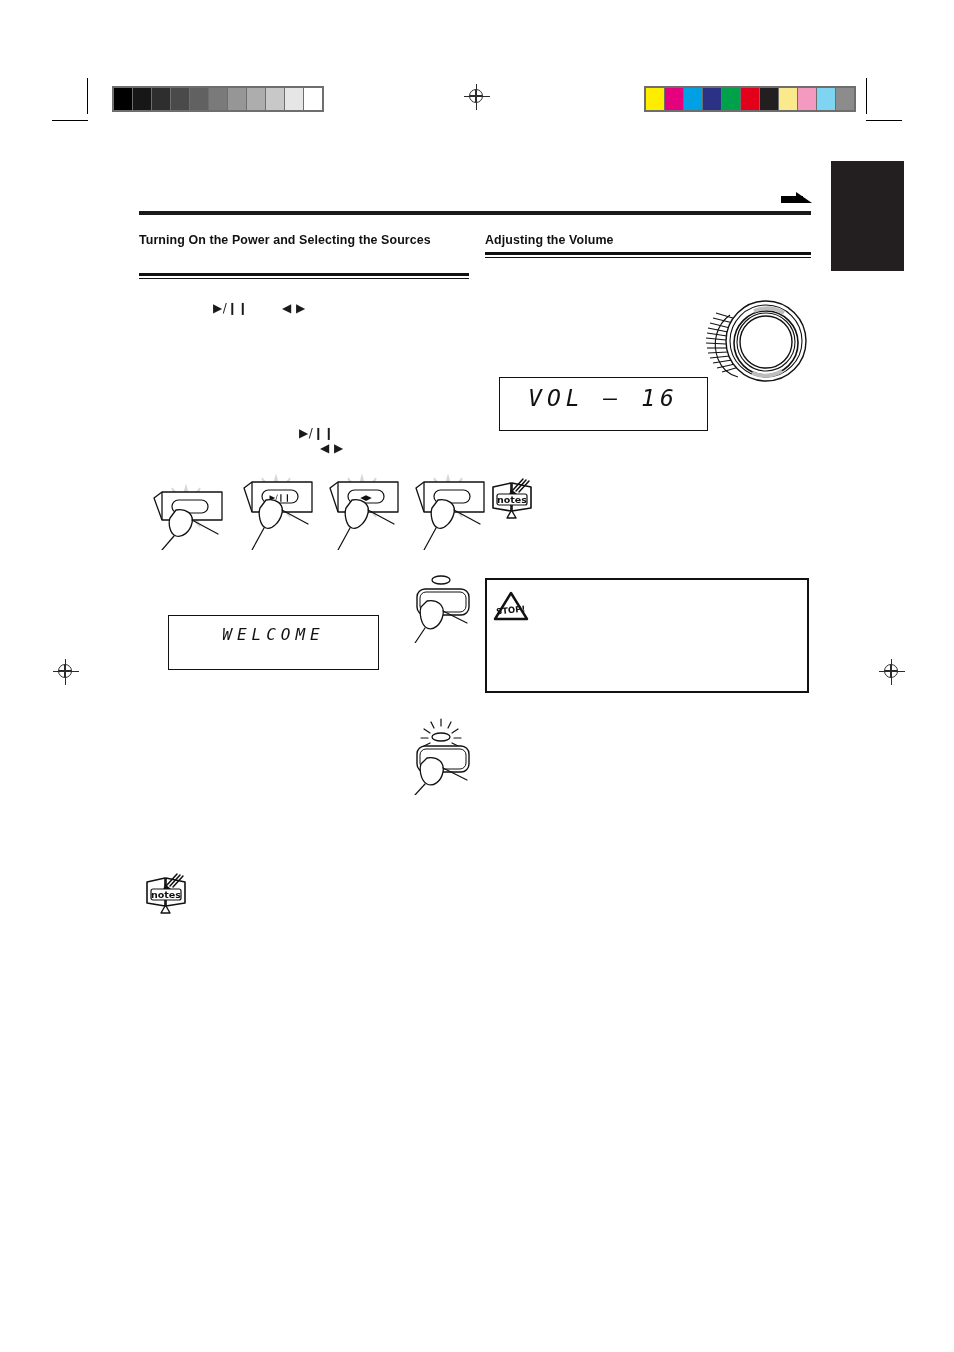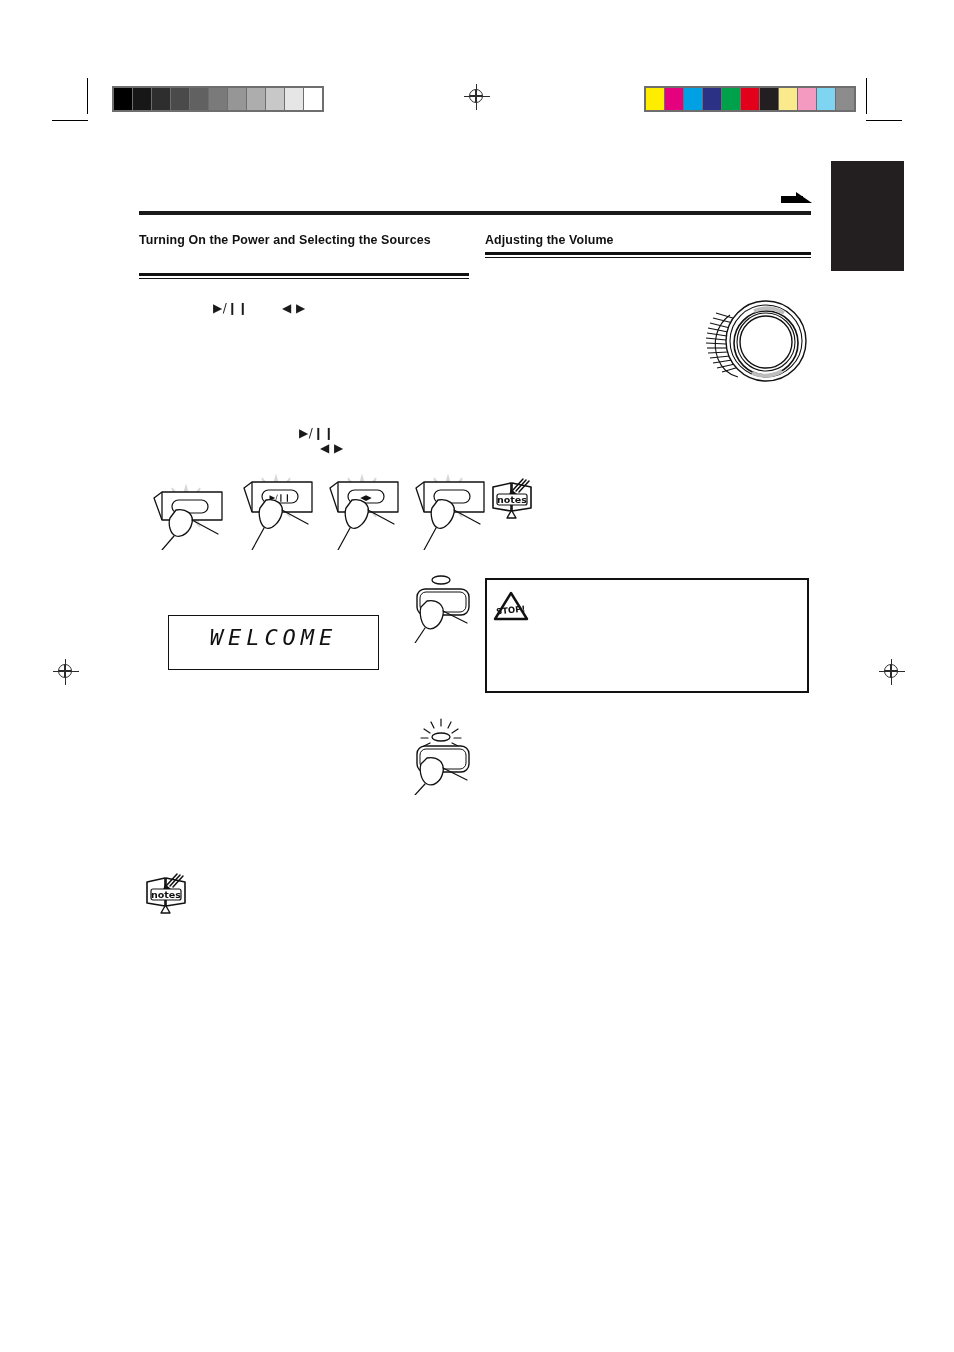--- a/index.html
+++ b/index.html
@@ -316,21 +316,21 @@
         <path d="M40 28 C50 26 58 32 56 41 C54 50 46 58 40 56 C34 54 32 42 34 36 Z"></path>
       </g>
       <g stroke="#111" stroke-width="1.2" fill="none" stroke-linecap="round">
         <path d="M56 38 L82 52"></path>
         <path d="M38 56 L26 78"></path>
       </g>
     </svg>
   </div>
 
   <div class="lcd" style="left:168px; top:615px; width:211px; height:55px;">
-    <div class="txt" style="top:9px; font-size:22px;">WELCOME</div>
+    <div class="txt" style="top:9px; font-size:16px;">WELCOME</div>
   </div>
 
   <div class="icon-notes" style="left:143px; top:872px;">
     <svg width="46" height="42" viewBox="0 0 46 42">
       <path d="M4 10 L22 6 L22 34 L4 31 Z" fill="#ffffff" stroke="#111" stroke-width="1.6" stroke-linejoin="round"></path>
       <path d="M42 10 L23 6 L23 34 L42 31 Z" fill="#ffffff" stroke="#111" stroke-width="1.6" stroke-linejoin="round"></path>
       <path d="M22 34 L18 41 L27 41 L23 34 Z" fill="#ffffff" stroke="#111" stroke-width="1.4" stroke-linejoin="round"></path>
       <g stroke="#111" stroke-width="1.5" stroke-linecap="round">
         <path d="M24 13 L34 2"></path>
           <path d="M27 14 L37 3"></path>
@@ -372,20 +372,23 @@
       <circle cx="72" cy="44" r="40" fill="#ffffff" stroke="#111" stroke-width="1.4"></circle>
       <circle cx="72" cy="44" r="36" fill="none" stroke="#111" stroke-width="1.1"></circle>
       <circle cx="72" cy="46" r="32" fill="none" stroke="#111" stroke-width="1.6"></circle>
       <circle cx="72" cy="45" r="29" fill="none" stroke="#111" stroke-width="1.1"></circle>
       <circle cx="72" cy="45" r="26" fill="#ffffff" stroke="#111" stroke-width="1.4"></circle>
       <path d="M60 14 A34 34 0 0 1 90 16" fill="none" stroke="#bdbdbd" stroke-width="4"></path>
       <path d="M58 76 A34 34 0 0 0 88 74" fill="none" stroke="#bdbdbd" stroke-width="4"></path>
     </svg>
   </div>
 
+  <div class="lcd" style="left:499px; top:377px; width:209px; height:54px;">
+    <div class="txt" style="top:7px; font-size:23px;">VOL – 16</div>
+  </div>
 
   <div class="icon-notes" style="left:489px; top:477px;">
     <svg width="46" height="42" viewBox="0 0 46 42">
       <path d="M4 10 L22 6 L22 34 L4 31 Z" fill="#ffffff" stroke="#111" stroke-width="1.6" stroke-linejoin="round"></path>
       <path d="M42 10 L23 6 L23 34 L42 31 Z" fill="#ffffff" stroke="#111" stroke-width="1.6" stroke-linejoin="round"></path>
       <path d="M22 34 L18 41 L27 41 L23 34 Z" fill="#ffffff" stroke="#111" stroke-width="1.4" stroke-linejoin="round"></path>
       <g stroke="#111" stroke-width="1.5" stroke-linecap="round">
         <path d="M24 13 L34 2"></path>
           <path d="M27 14 L37 3"></path>
           <path d="M30 15 L40 4"></path>

